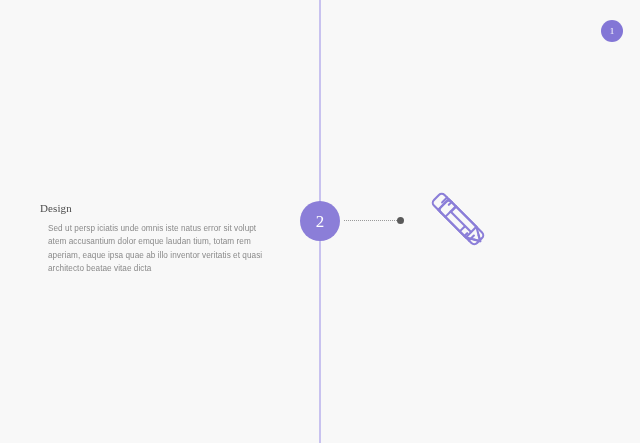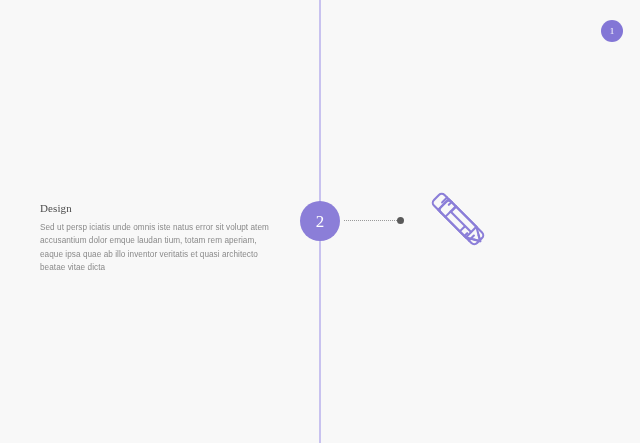--- a/index.html
+++ b/index.html
@@ -66,21 +66,21 @@
     color: #4c4c4c;
     letter-spacing: .1px;
     margin: 0 0 7px 0;
     line-height: 1.1;
   }
   #section-body {
     font-family: "Liberation Sans", sans-serif;
     font-size: 8.2px;
     line-height: 1.62;
     color: #8a8a8a;
-    margin: 0;
+    margin: 8px;
     letter-spacing: .05px;
     text-align: left;
   }
 
   
   #milestone-circle {
     position: absolute;
     left: 300px;
     top: 201px;
     width: 40px;

